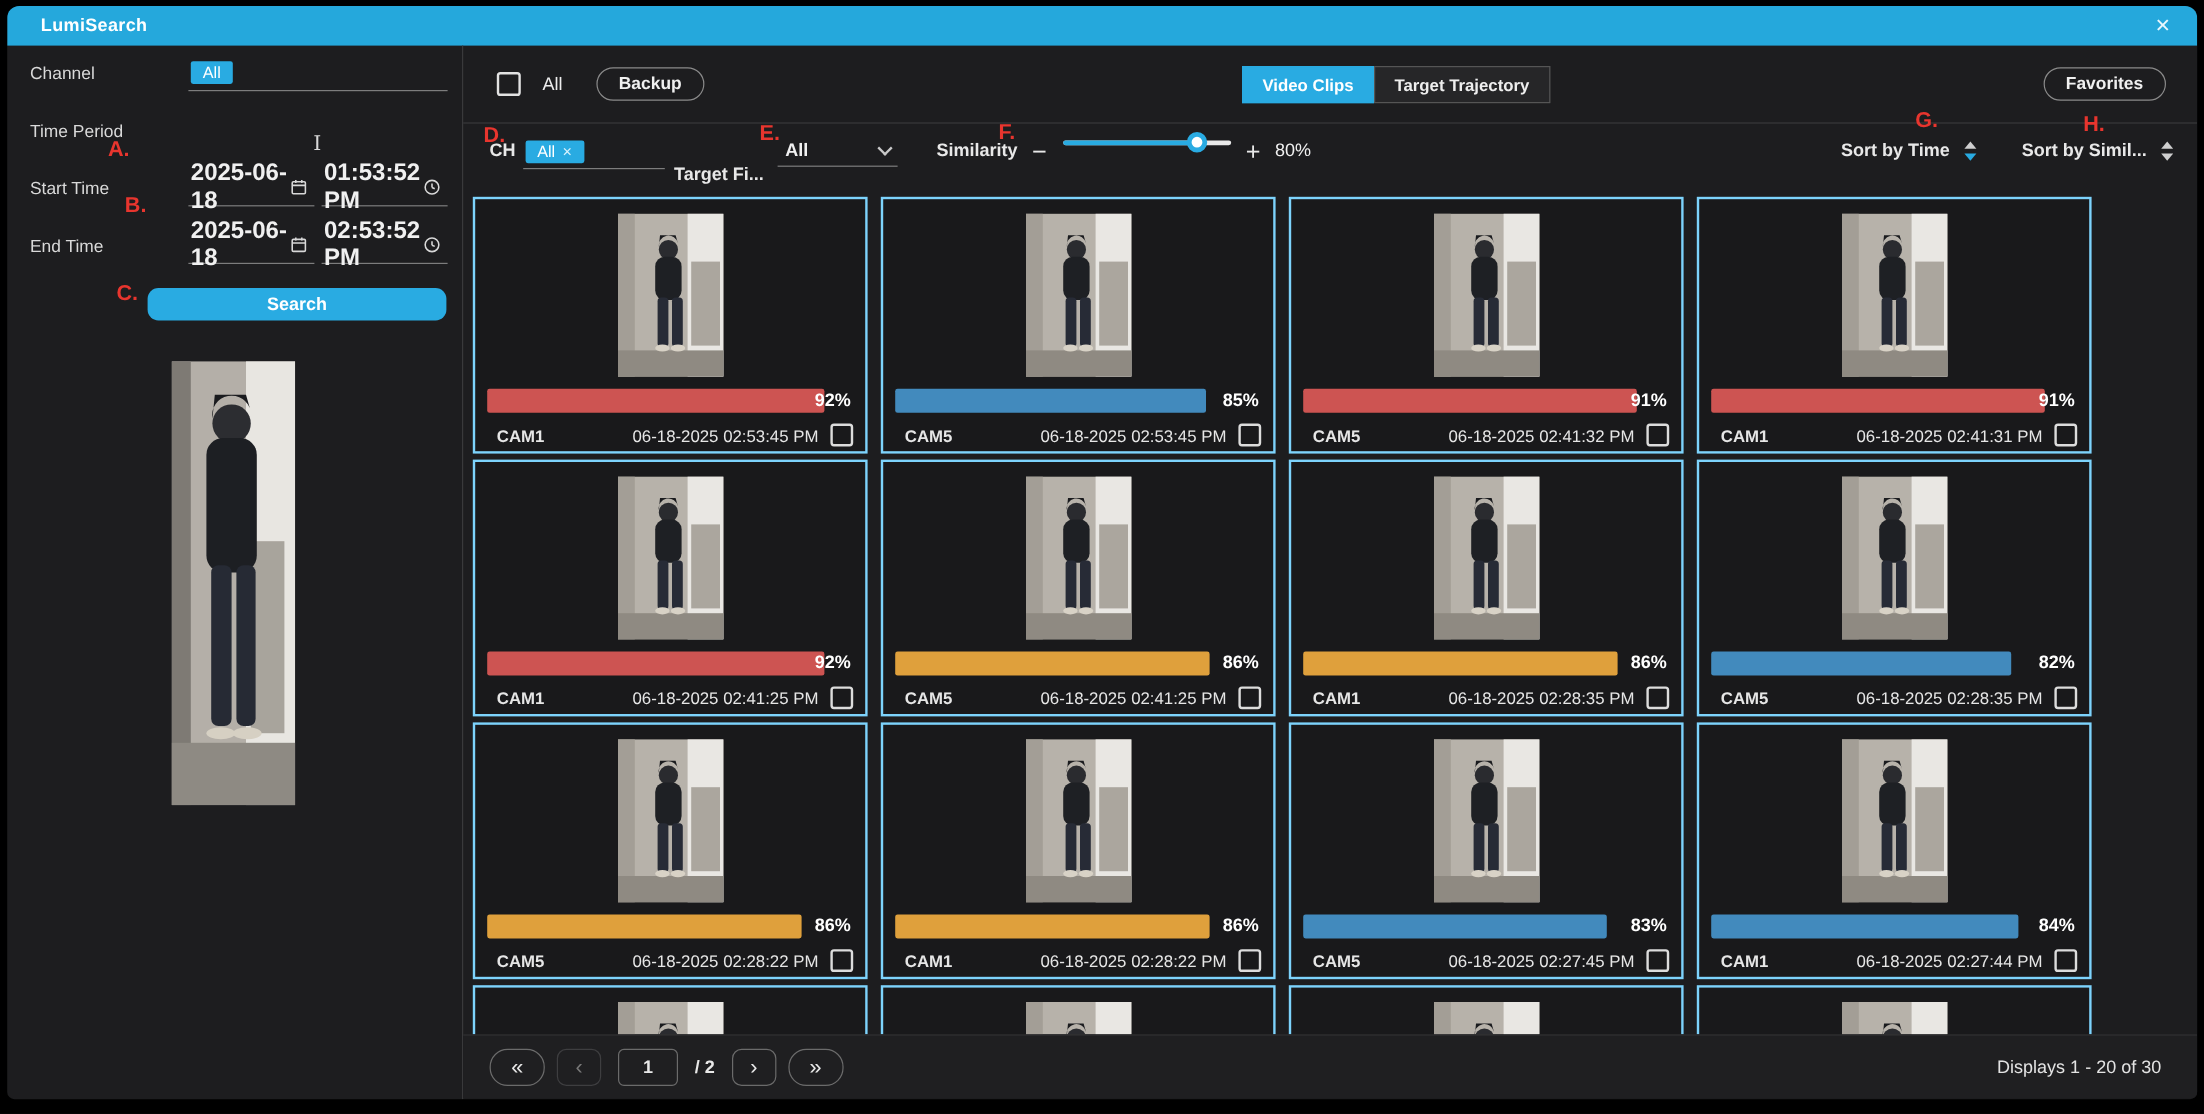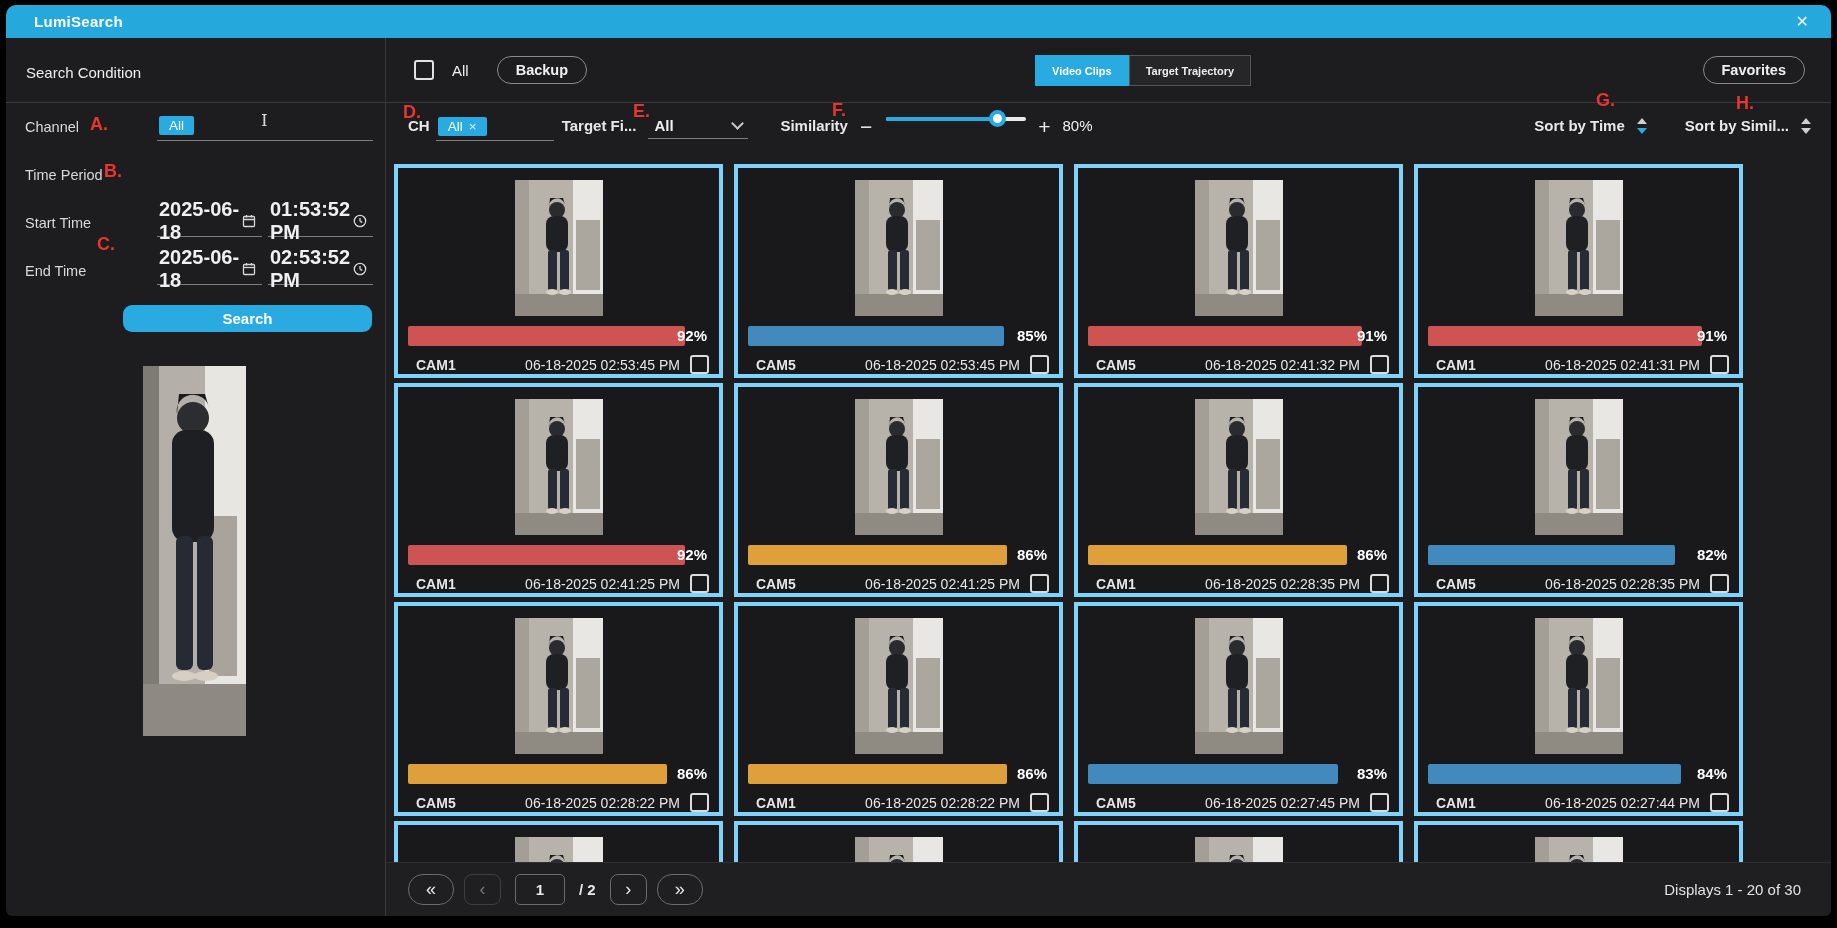--- a/index.html
+++ b/index.html
@@ -42,55 +42,55 @@
   
   .main { flex:1; display:flex; flex-direction:column; position:relative; }
   .toolbar { height:65px; border-bottom:1px solid #39393b; display:flex; align-items:center;
              padding:0 26px 0 28px; position:relative; }
   .cbx { width:20px; height:20px; border:2px solid #e2e2e2; border-radius:3px; background:transparent; }
   .tb-all { color:#ededed; font-size:15px; margin-left:18px; }
   .pill-btn { margin-left:28px; background:transparent; border:1px solid #8a8a8a; border-radius:14px;
               color:#f0f0f0; font-size:14.5px; font-weight:bold; padding:5px 18px;
               font-family:"Liberation Sans",sans-serif; }
   .tabs { position:absolute; left:649px; top:17px; display:flex; }
-  .tab { height:31px; padding:0 16px; font-size:11px; font-weight:bold; display:flex;
+  .tab { height:31px; padding:0 16px; font-size:14px; font-weight:bold; display:flex;
          align-items:center; font-family:"Liberation Sans",sans-serif; border:1px solid #555;
          background:#262628; color:#eee; }
   .tab.active { background:#29abe2; border-color:#29abe2; color:#fff; }
   .fav { margin-left:auto; }
 
   
   .filterbar { height:53px; display:flex; align-items:flex-start; padding:14px 20px 0 22px;
                position:relative; }
   .f-lbl { color:#e8e8e8; font-size:15px; font-weight:bold; white-space:nowrap; }
   .chipbox { margin-left:6px; width:118px; border-bottom:1px solid #7d7d7d;
              padding:0 0 4px 2px; display:flex; }
   .ddbox { margin-left:12px; width:100px; border-bottom:1px solid #7d7d7d;
            display:flex; align-items:center; padding:0 0 4px 6px; }
-  .gap8 { margin-left:8px; } .gap32 { margin-left:32px; } .gap12 { margin-left:12px; }
+  .gap8 { margin-left:8px;margin-top:20px; } .gap32 { margin-left:32px; } .gap12 { margin-left:12px; }
   .sym { color:#e8e8e8; font-size:21px; line-height:20px; }
   .slider { margin-left:14px; width:140px; height:4px; background:#e9e9e9; border-radius:2px;
             position:relative; }
   .sl-fill { position:absolute; left:0; top:0; height:4px; background:#29abe2; border-radius:2px; }
   .sl-thumb { position:absolute; top:-7px; width:17px; height:17px; border-radius:50%;
               background:#fff; border:4px solid #29abe2; }
   .pctv { color:#f0f0f0; font-size:15px; margin-left:12px; }
   .sorts { margin-left:auto; display:flex; align-items:center; }
   .sortgrp { display:flex; align-items:center; margin-left:38px; }
   .arrs { display:flex; flex-direction:column; gap:4px; margin-left:12px; }
   .tri-up { width:0; height:0; border-left:5px solid transparent; border-right:5px solid transparent;
             border-bottom:6px solid #cfcfcf; }
   .tri-dn { width:0; height:0; border-left:5px solid transparent; border-right:5px solid transparent;
             border-top:6px solid #cfcfcf; }
   .sort-time .tri-dn { border-top-color:#29abe2; }
 
   
   .grid { height:706px; overflow:hidden; padding:8px 0 0 8px; display:flex; flex-wrap:wrap;
           gap:5px 11px; align-content:flex-start; }
-  .card { width:329px; height:214px; background:#19191b; border:4px solid #7dd3fc; }
+  .card { width:329px; height:214px; background:#19191b; border:2px solid #7dd3fc; }
   .thumb { display:block; margin:12px auto 0; width:88px; height:136px; }
   .bar-row { margin:10px 10px 0; height:20px; position:relative; }
   .bar { height:20px; border-radius:2px; width:0; }
   .pct { position:absolute; right:2px; top:0; line-height:20px; color:#fff;
          font-weight:bold; font-size:15px; }
   .meta-row { display:flex; align-items:center; margin:9px 10px 0; }
   .cam { color:#e6e6e6; font-size:14px; font-weight:bold; margin-left:8px; }
   .time { color:#e6e6e6; font-size:14px; margin-left:auto; margin-right:10px; }
   .card .cbx { width:19px; height:19px; border-width:2px; border-color:#dcdcdc; }
 
@@ -123,21 +123,20 @@
 <div class="window">
 
   <div class="titlebar">
     <span class="ttl">LumiSearch</span>
     <span class="close">✕</span>
   </div>
 
   <div class="content">
 
     <aside class="sidebar">
-      <div class="sb-header">Search Condition</div>
       <div class="sb-body">
         <div class="field">
           <span class="lbl">Channel</span>
           <div class="ctrl">
             <span class="chip">
               <span>All</span>
             </span>
           </div>
         </div>
         <div class="field">

